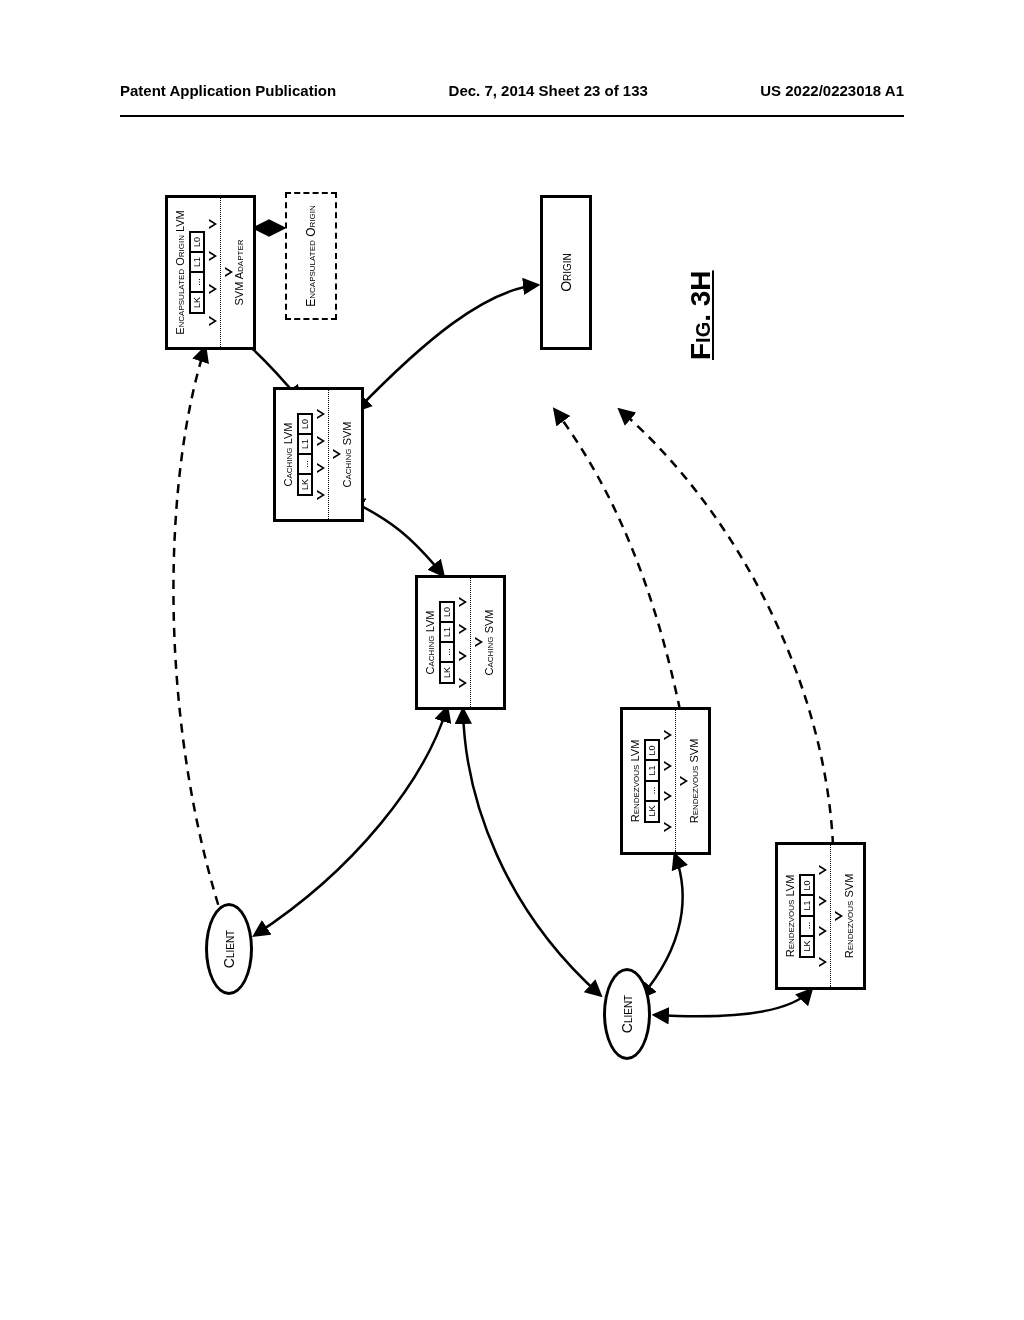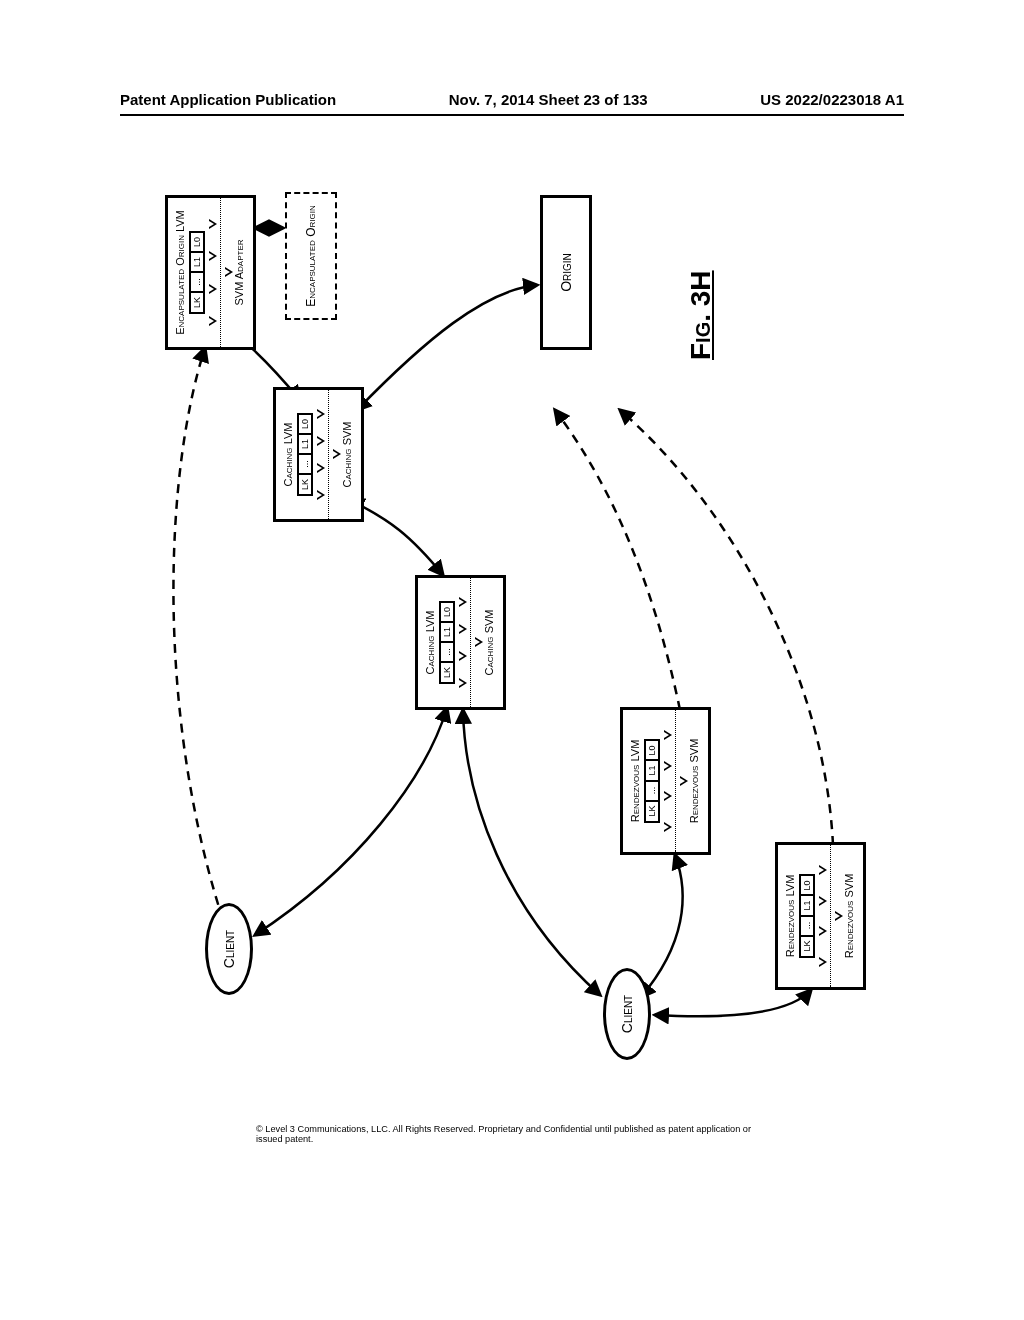--- a/index.html
+++ b/index.html
@@ -17,23 +17,22 @@
   }
   .header {
     position: absolute;
     top: 82px;
     left: 120px;
     right: 120px;
     font-size: 15px;
     font-weight: bold;
     display: flex;
     justify-content: space-between;
-    padding-bottom: 6px;
+    padding-bottom: 16px;
     border-bottom: 2px solid #000;
-    margin-top: 9px;
   }
   .diagram {
     position: absolute;
     top: 180px;
     left: 125px;
     width: 780px;
     height: 930px;
     transform: rotate(-90deg);
     transform-origin: center center;
   }
@@ -166,21 +165,21 @@
     pointer-events: none;
   }
 </style>
 </head>
 <body>
 
 <div class="page">
 
   <div class="header">
     <span>Patent Application Publication</span>
-    <span>Nov. 7, 2014  Sheet 23 of 133</span>
+    <span>Dec. 7, 2014  Sheet 23 of 133</span>
     <span>US 2022/0223018 A1</span>
   </div>
 
   <div class="diagram">
     <div class="d-stage">
 
       <svg class="arrows">
         <defs>
           <marker id="ah" viewBox="0 0 10 10" refX="8" refY="5" markerWidth="7" markerHeight="7" orient="auto-start-reverse">
             <path d="M 0 0 L 10 5 L 0 10 z" fill="#000"></path>
@@ -328,15 +327,14 @@
             <div class="tri"></div>
           </div>
         <div class="svm">Rendezvous SVM</div>
       </div>
 
       <div class="figlabel" style="left:750px; top:560px;">Fig. 3H</div>
 
     </div>
   </div>
 
-  <div class="copyright">© Level 3 Communications, LLC.  All Rights Reserved.  Proprietary and Confidential until published as patent application or issued patent.</div>
 
 </div>
 
 </body></html>

